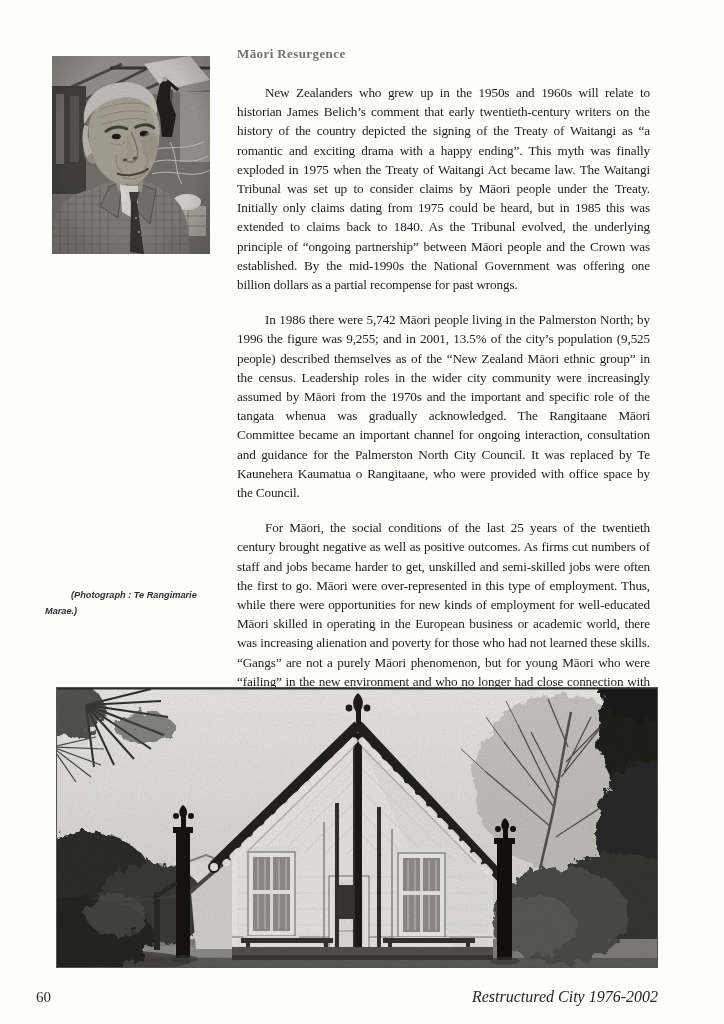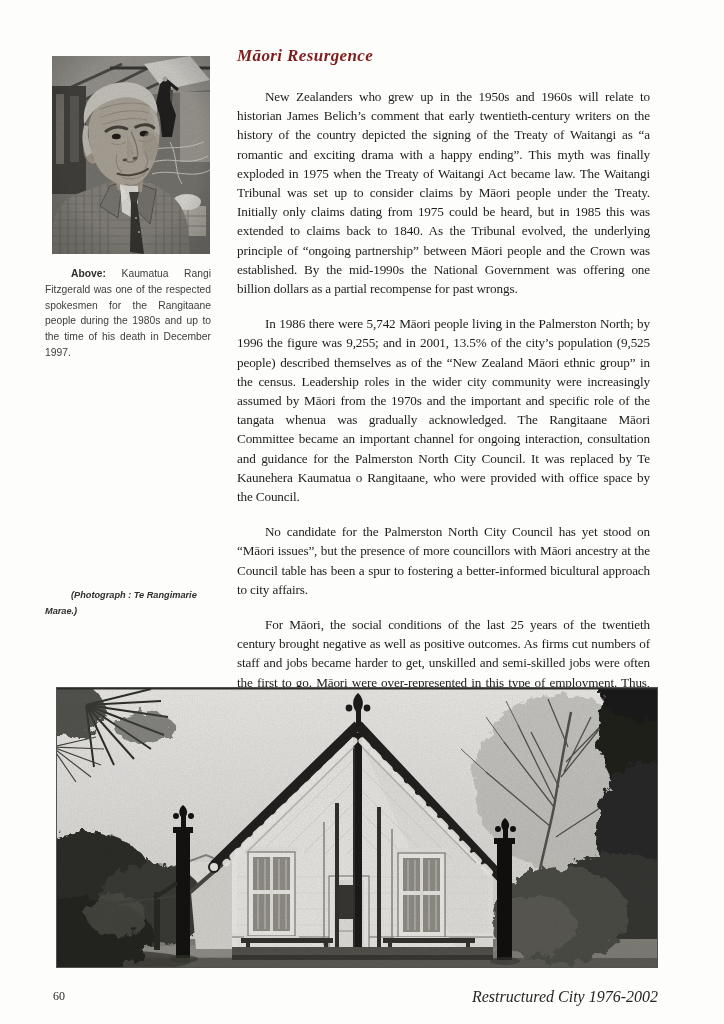--- a/index.html
+++ b/index.html
@@ -24,28 +24,28 @@
   .caption-above{top:266px;}
   .caption-below{top:588px;}
   .photo-credit{
     margin-top:5px;text-indent:0;
     font-size:9.2px;font-style:italic;font-weight:700;color:#2e2e2e;
     text-align:left;
   }
   
   .main-col{position:absolute;left:237px;top:46px;width:420px;}
   .main-col h1{
-    margin:0 0 21px 0;font-size:17px;font-weight:700;letter-spacing:.4px;color:#7f1d1d;font-style:italic;
+    margin:0 0 21px 0;font-size:13px;font-weight:700;letter-spacing:.4px;color:#737373;
   }
   .main-col p.body{
     margin:0 7px 16px 0;font-size:13.2px;line-height:19.2px;
     text-align:justify;text-indent:28px;letter-spacing:-0.15px;color:#1d1d1d;
   }
   
-  .page-number{position:absolute;left:53px;top:989px;font-size:12px;color:#2a2a2a;}
+  .page-number{position:absolute;left:36px;top:989px;font-size:15px;color:#2a2a2a;}
   .running-title{
     position:absolute;right:66px;top:988px;font-size:16px;font-style:italic;color:#252525;
   }
 </style>
 </head>
 <body>
 
 <div class="page">
 
   <div class="portrait-fig">
@@ -139,36 +139,29 @@
         <path d="M63,117 C72,121 86,120 95,114" stroke="#55493f" stroke-width="2" fill="none"></path>
         <path d="M68,121 C76,125 86,123 92,118" stroke="#8d8173" stroke-width="1" fill="none" opacity="0.7"></path>
         <path d="M70,128 C76,131 84,130 89,126" stroke="#968c7e" stroke-width="1" fill="none"></path>
         <ellipse cx="98" cy="92" rx="8" ry="14" fill="#a2988a" opacity="0.5"></ellipse>
       </g>
       <rect width="158" height="198" fill="#888888" filter="url(#grainP)" opacity="0.12"></rect>
       <rect width="158" height="198" fill="url(#vigP)"></rect>
     </svg>
   </div>
 
-  <div class="caption caption-above">
-    <p>
-      <span class="cap-label">Above:</span>
-      <span>Kaumatua Rangi Fitzgerald was one of the respected spokesmen for the Rangitaane people during the 1980s and up to the time of his death in December 1997.</span>
-    </p>
-  </div>
 
   <div class="caption caption-below">
     <p class="photo-credit">(Photograph : Te Rangimarie Marae.)</p>
   </div>
 
   <div class="main-col">
     <h1>Māori Resurgence</h1>
     <p class="body">New Zealanders who grew up in the 1950s and 1960s will relate to historian James Belich’s comment that early twentieth-century writers on the history of the country depicted the signing of the Treaty of Waitangi as “a romantic and exciting drama with a happy ending”. This myth was finally exploded in 1975 when the Treaty of Waitangi Act became law. The Waitangi Tribunal was set up to consider claims by Māori people under the Treaty. Initially only claims dating from 1975 could be heard, but in 1985 this was extended to claims back to 1840. As the Tribunal evolved, the underlying principle of “ongoing partnership” between Māori people and the Crown was established. By the mid-1990s the National Government was offering one billion dollars as a partial recompense for past wrongs.</p>
     <p class="body">In 1986 there were 5,742 Māori people living in the Palmerston North; by 1996 the figure was 9,255; and in 2001, 13.5% of the city’s population (9,525 people) described themselves as of the “New Zealand Māori ethnic group” in the census. Leadership roles in the wider city community were increasingly assumed by Māori from the 1970s and the important and specific role of the tangata whenua was gradually acknowledged. The Rangitaane Māori Committee became an important channel for ongoing interaction, consultation and guidance for the Palmerston North City Council. It was replaced by Te Kaunehera Kaumatua o Rangitaane, who were provided with office space by the Council.</p>
-    <p class="body">No candidate for the Palmerston North City Council has yet stood on “Māori issues”, but the presence of more councillors with Māori ancestry at the Council table has been a spur to fostering a better-informed bicultural approach to city affairs.</p>
     <p class="body">For Māori, the social conditions of the last 25 years of the twentieth century brought negative as well as positive outcomes. As firms cut numbers of staff and jobs became harder to get, unskilled and semi-skilled jobs were often the first to go. Māori were over-represented in this type of employment. Thus, while there were opportunities for new kinds of employment for well-educated Māori skilled in operating in the European business or academic world, there was increasing alienation and poverty for those who had not learned these skills. “Gangs” are not a purely Māori phenomenon, but for young Māori who were “failing” in the new environment and who no longer had close connection with their tribal roots, gang affiliation offered a very welcome sense of belonging.</p>
   </div>
 
   <div class="marae-fig">
     <svg viewBox="0 0 602 281" preserveAspectRatio="none" aria-hidden="true">
       <defs>
         <linearGradient id="skyM" x1="0" y1="0" x2="0" y2="1">
           <stop offset="0" stop-color="#f3f2ef"></stop>
           <stop offset="0.7" stop-color="#e0dfdb"></stop>
           <stop offset="1" stop-color="#cfcec9"></stop>

